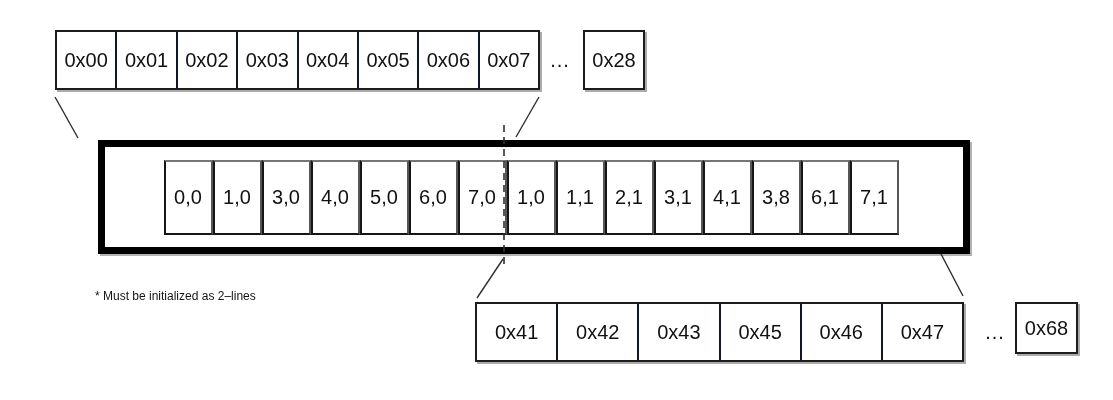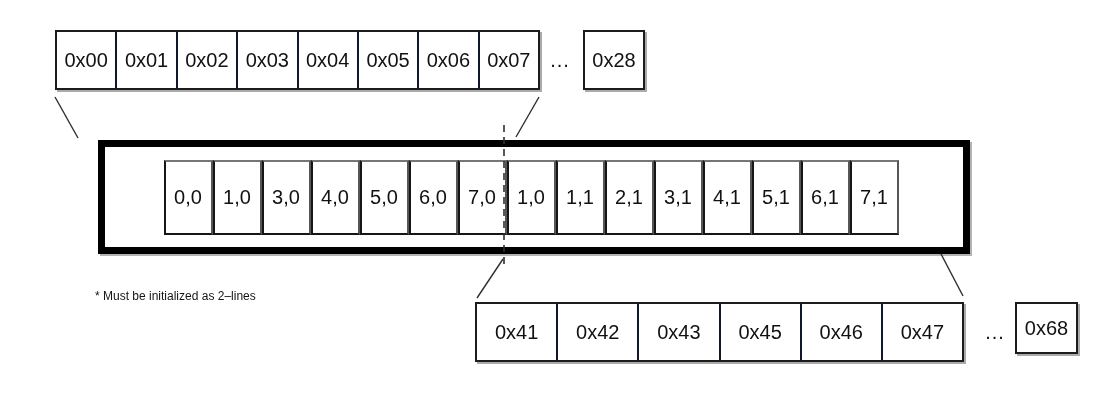--- a/index.html
+++ b/index.html
@@ -128,21 +128,21 @@
     <div class="buf-cell">3,0</div>
     <div class="buf-cell">4,0</div>
     <div class="buf-cell">5,0</div>
     <div class="buf-cell">6,0</div>
     <div class="buf-cell">7,0</div>
     <div class="buf-cell">1,0</div>
     <div class="buf-cell">1,1</div>
     <div class="buf-cell">2,1</div>
     <div class="buf-cell">3,1</div>
     <div class="buf-cell">4,1</div>
-    <div class="buf-cell">5,1</div>
+    <div class="buf-cell">3,8</div>
     <div class="buf-cell">6,1</div>
     <div class="buf-cell">7,1</div>
   </div>
 
   <div class="note">* Must be initialized as 2–lines</div>
 
   <div class="row-group bottom-row">
     <div class="addr-cell">0x41</div>
     <div class="addr-cell">0x42</div>
     <div class="addr-cell">0x43</div>

